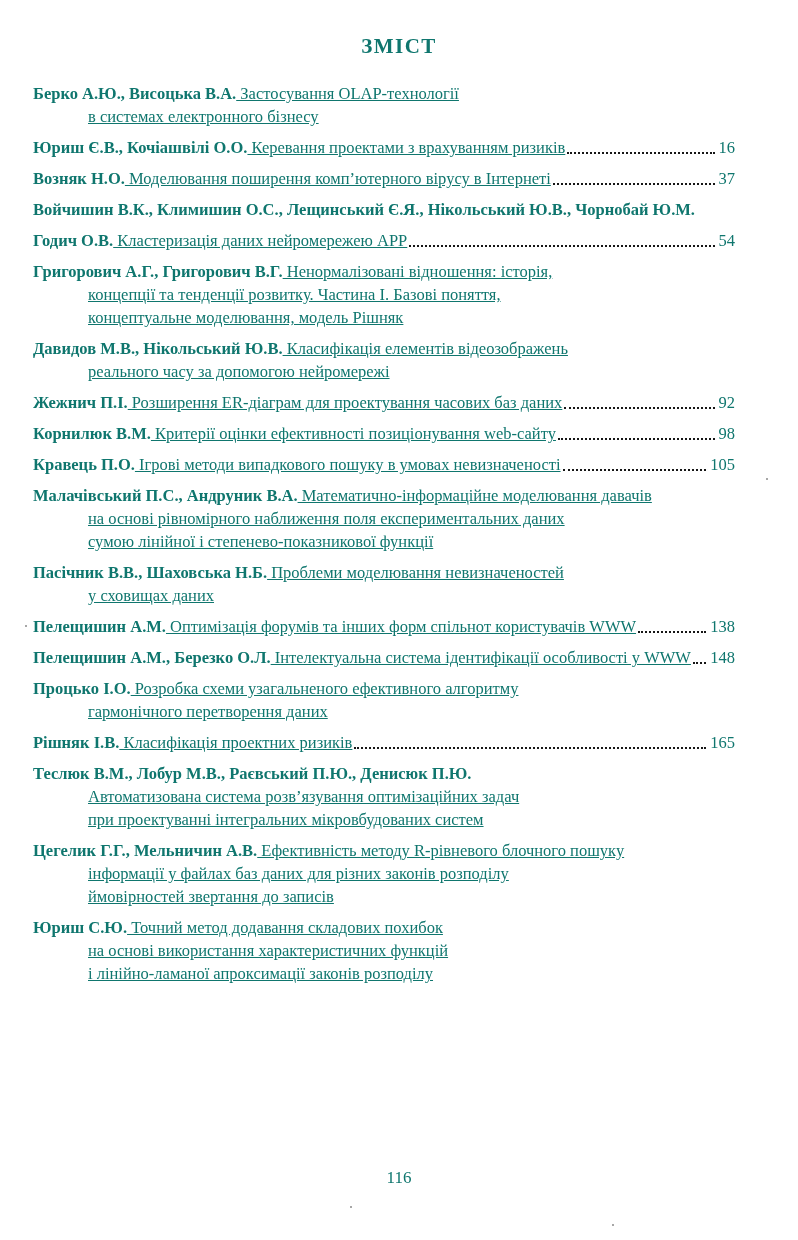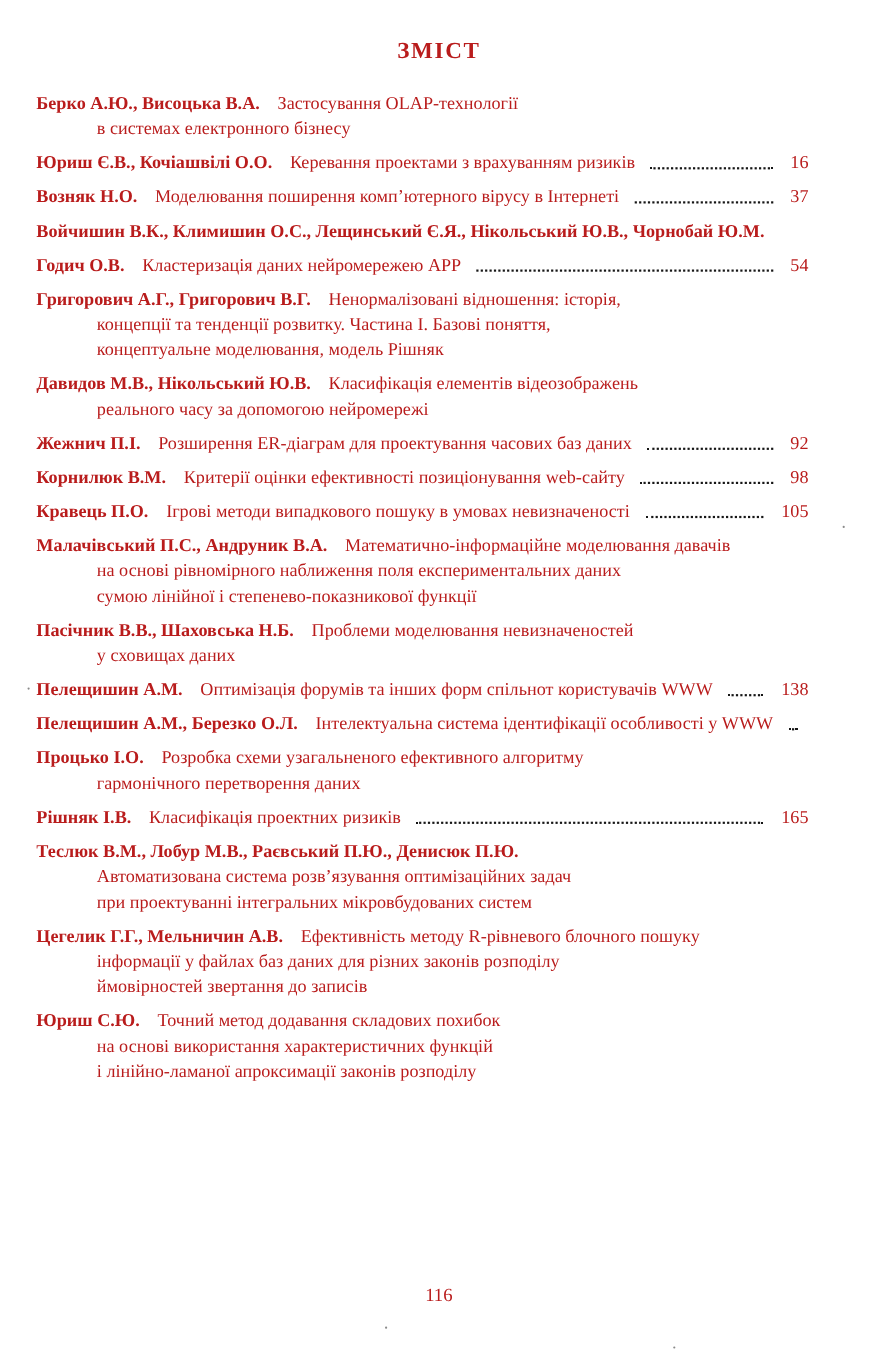--- a/index.html
+++ b/index.html
@@ -5,21 +5,21 @@
   html, body {
     margin: 0;
     padding: 0;
     background: #ffffff;
   }
   .page {
     position: relative;
     width: 798px;
     height: 1240px;
     background: #ffffff;
-    color: #b91c1c;
+    color: #0f766e;
     font-family: "Liberation Serif", "DejaVu Serif", serif;
     overflow: hidden;
   }
   .doc-title {
     position: absolute;
     top: 34px;
     left: 0;
     width: 100%;
     text-align: center;
     font-size: 21px;
@@ -36,32 +36,32 @@
   .entry {
     margin: 0 0 8px 0;
   }
   .line {
     display: flex;
     align-items: stretch;
     height: 23px;
     line-height: 23px;
     font-size: 16.5px;
     overflow: hidden;
-    gap: 12px;
   }
   .line.cont {
     padding-left: 55px;
     flex-direction: column;
   }
   .authors {
     font-weight: bold;
     white-space: pre;
   }
   .title-text {
     white-space: pre;
+    text-decoration: underline;
   }
   .leader {
     flex: 1 1 auto;
     min-width: 8px;
     align-self: flex-end;
     margin: 0 4px 5px 2px;
     border-bottom: 2px dotted #161616;
   }
   .pagenum {
     white-space: nowrap;

